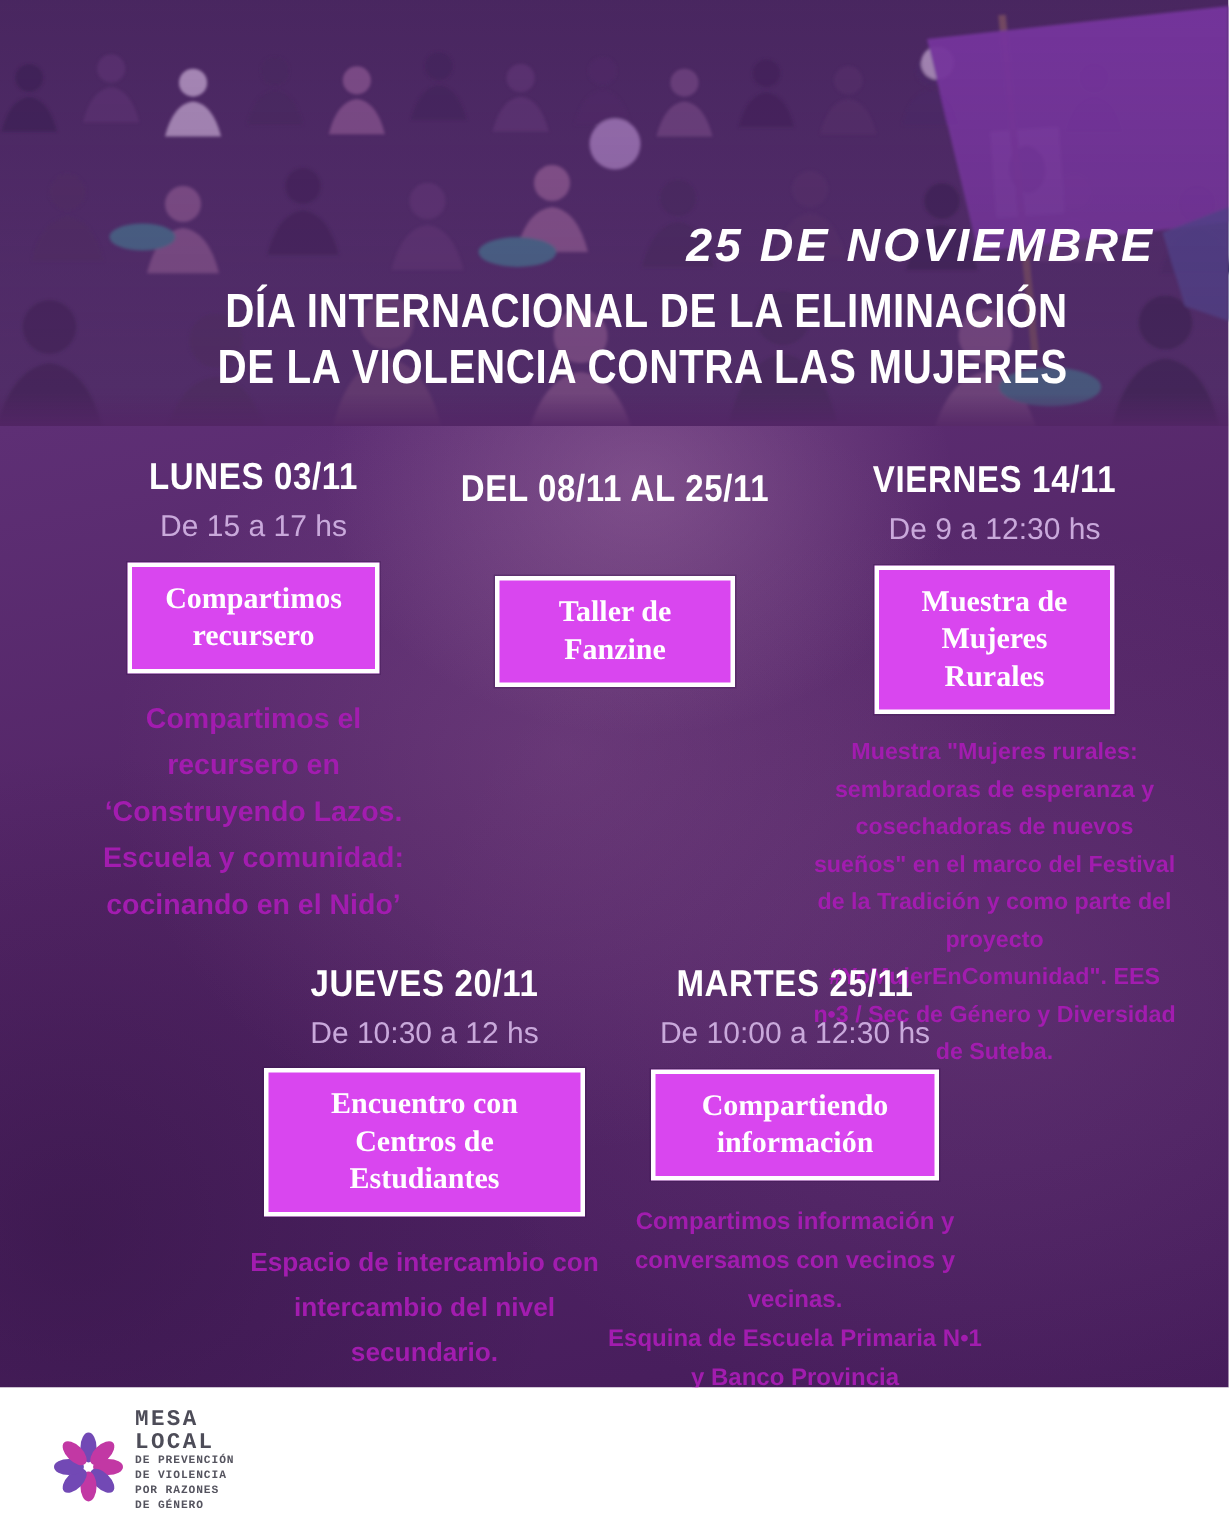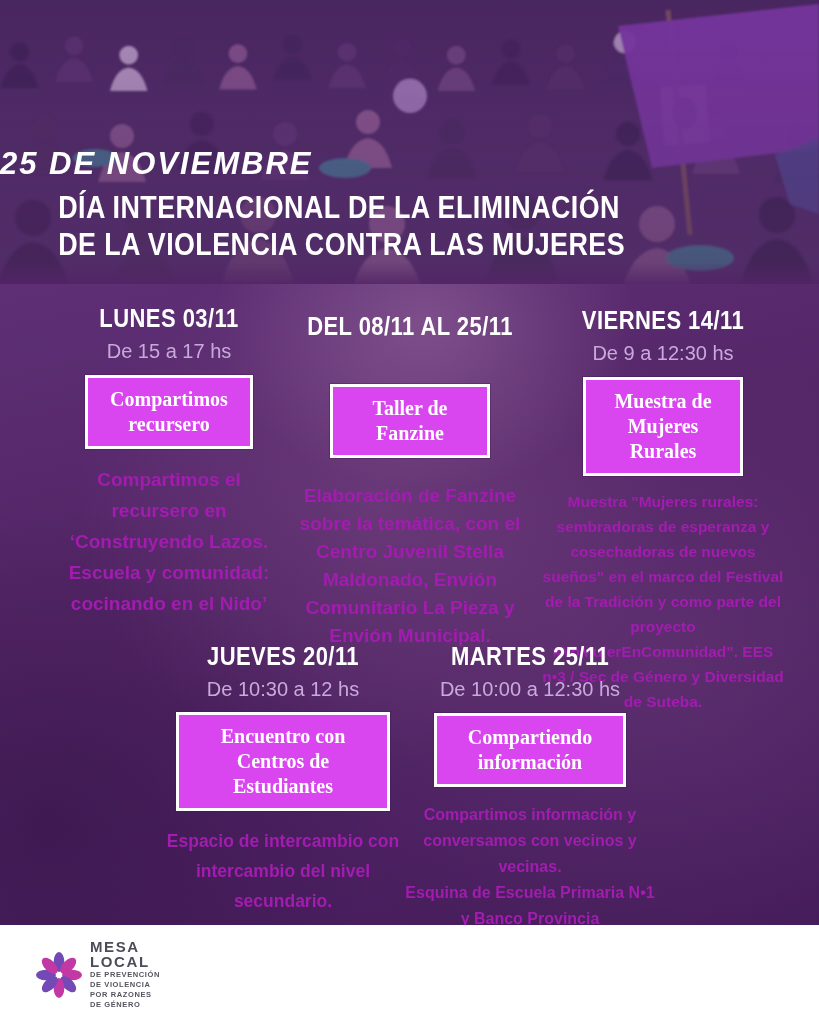--- a/index.html
+++ b/index.html
@@ -5,21 +5,21 @@
   html,body{margin:0;padding:0;background:#ffffff;}
   .poster{
     position:relative;width:819px;height:1024px;overflow:hidden;
     font-family:"Liberation Sans", sans-serif;
     -webkit-font-smoothing:antialiased;
   }
   
   .hero{position:absolute;left:0;top:0;width:819px;height:284px;}
   .hero svg{display:block;width:819px;height:284px;}
   .title-block{
-    position:absolute;left:0;top:146px;width:727px;text-align:left;z-index:3;color:#ffffff;
+    position:absolute;left:0;top:146px;width:727px;text-align:right;z-index:3;color:#ffffff;padding-left:43px;
   }
   .title-kicker{
     font-size:31px;font-weight:bold;font-style:italic;letter-spacing:2px;margin-bottom:7px;
   }
   .title-line{
     font-size:32px;font-weight:bold;line-height:37px;letter-spacing:0.5px;
     transform:scaleX(0.84);transform-origin:50% 50%;white-space:nowrap;
   }
   
   .body-bg{
@@ -59,21 +59,21 @@
   .card-3 .event-pill{width:160px;}
   .card-3 .event-desc{font-size:15.5px;line-height:25px;margin-top:13px;}
   .card-4{left:158px;top:642px;width:250px;}
   .card-4 .event-pill{width:214px;margin-top:12px;}
   .card-4 .event-desc{font-size:17.5px;line-height:30px;}
   .card-5{left:404px;top:642px;width:252px;}
   .card-5 .event-pill{width:192px;}
   .card-5 .event-desc{font-size:16px;line-height:26px;}
   
   .footer{position:absolute;left:0;top:925px;width:819px;height:99px;background:#ffffff;}
-  .org-logo{position:absolute;left:36px;top:14px;display:flex;align-items:center;}
+  .org-logo{position:absolute;left:36px;top:14px;display:flex;align-items:flex-end;font-family:Liberation Mono, monospace;}
   .logo-flower{width:46px;height:62px;margin-top:2px;}
   .logo-text{margin-left:8px;color:#4d4c58;}
   .logo-name{font-size:15px;font-weight:bold;letter-spacing:1.6px;line-height:15px;}
   .logo-sub{font-size:7.5px;font-weight:bold;letter-spacing:0.6px;line-height:9px;margin-top:1px;color:#55545f;}
   .logo-sub:first-of-type{margin-top:4px;}
 </style>
 </head>
 <body>
 
 <div class="poster">
@@ -178,21 +178,20 @@
   <div class="event-card card-1">
     <div class="event-date">LUNES 03/11</div>
     <div class="event-time">De 15 a 17 hs</div>
     <div class="event-pill">Compartimos recursero</div>
     <div class="event-desc">Compartimos el recursero en ‘Construyendo Lazos. Escuela y comunidad: cocinando en el Nido’</div>
   </div>
 
   <div class="event-card card-2">
     <div class="event-date">DEL 08/11 AL 25/11</div>
     <div class="event-pill">Taller de Fanzine</div>
-    <div class="event-desc">Elaboración de Fanzine sobre la temática, con el Centro Juvenil Stella Maldonado, Envión Comunitario La Pieza y Envión Municipal.</div>
   </div>
 
   <div class="event-card card-3">
     <div class="event-date">VIERNES 14/11</div>
     <div class="event-time">De 9 a 12:30 hs</div>
     <div class="event-pill">Muestra de Mujeres Rurales</div>
     <div class="event-desc">Muestra "Mujeres rurales: sembradoras de esperanza y cosechadoras de nuevos sueños" en el marco del Festival de la Tradición y como parte del proyecto #YoMujerEnComunidad". EES n•3 / Sec de Género y Diversidad de Suteba.</div>
   </div>
 
   <div class="event-card card-4">

